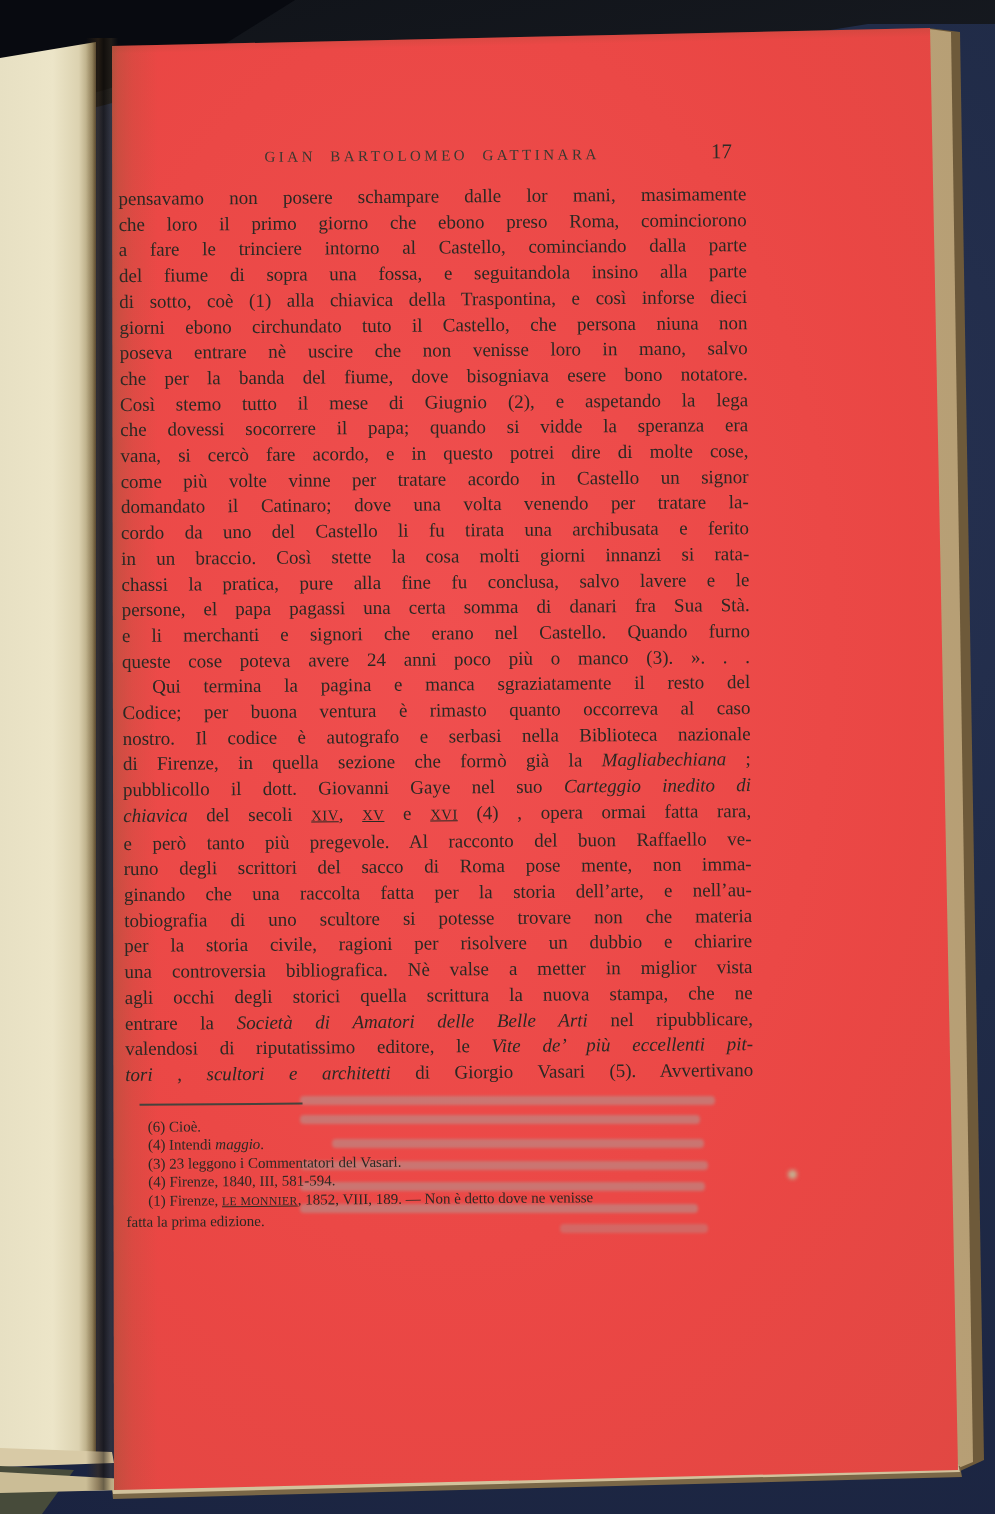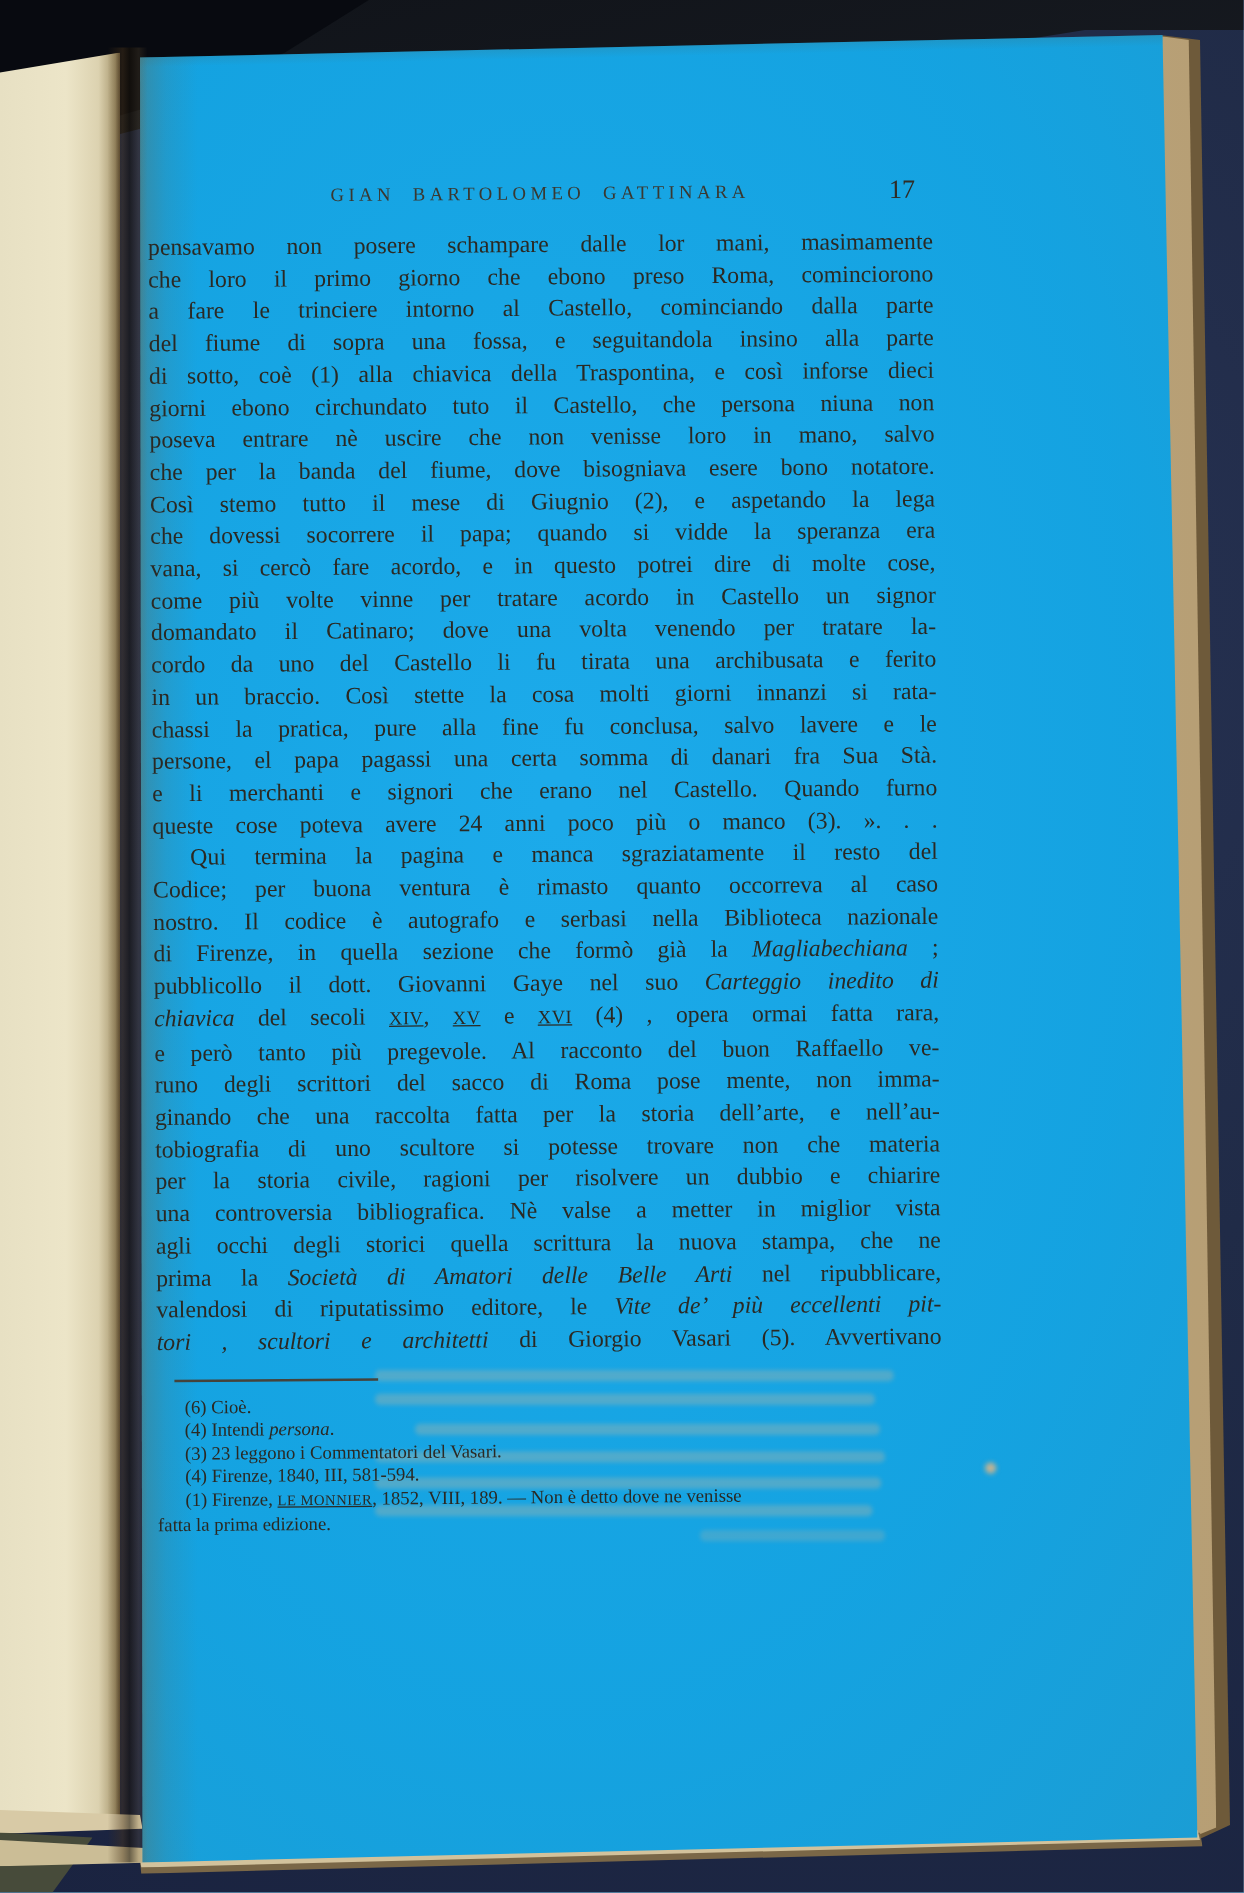--- a/index.html
+++ b/index.html
@@ -28,21 +28,21 @@
   .left-page{
     left:0;top:42px;width:96px;height:1420px;
     background:linear-gradient(to right,#e7e0c3 0%,#ece5c8 55%,#dcd2b0 82%,#a8986f 96%,#6b5a3c 100%);
     clip-path:polygon(0 16px,96px 0,96px 1420px,0 1420px);
   }
   .corner-bl-tan1{inset:0;background:#d8caa6;clip-path:polygon(0 1448px,112px 1452px,114px 1463px,0 1467px);}
   .corner-bl-dark{inset:0;background:#474b3a;clip-path:polygon(0 1466px,74px 1470px,42px 1514px,0 1514px);}
   .corner-bl-tan2{inset:0;background:#cbbd96;clip-path:polygon(0 1472px,126px 1479px,124px 1490px,0 1493px);}
   
   .page{
-    inset:0;background:#0ea5e9;
+    inset:0;background:#ef4444;
     clip-path:polygon(112px 46px,930px 28px,958px 1470px,114px 1490px);
   }
   .page .vignette{inset:0;background:radial-gradient(ellipse at 45% 42%,rgba(255,255,255,.06) 0%,rgba(140,118,70,.05) 60%,rgba(120,98,58,.13) 100%);}
   .page .top-shade{left:100px;top:24px;width:850px;height:30px;background:linear-gradient(to bottom,rgba(95,72,38,.45),rgba(95,72,38,0));transform:rotate(-1.2deg);transform-origin:0 0;}
   .page .gutter-inner{left:112px;top:40px;width:46px;height:1450px;background:linear-gradient(to right,rgba(118,92,52,.32),rgba(118,92,52,.12) 45%,rgba(118,92,52,0));}
   .page .stain{border-radius:50%;filter:blur(2px);}
   
   .ghost{height:9px;background:#9fb3ac;opacity:.42;filter:blur(1.6px);border-radius:4px;}
   
   .gutter{
@@ -130,28 +130,28 @@
         <div class="bline"><span>di Firenze, in quella sezione che formò già la </span><span class="it">Magliabechiana</span><span> ;</span></div>
         <div class="bline"><span>pubblicollo il dott. Giovanni Gaye nel suo </span><span class="it">Carteggio inedito di</span></div>
         <div class="bline"><span class="it">chiavica</span><span> del secoli </span><span class="sc">xiv</span><span>, </span><span class="sc">xv</span><span> e </span><span class="sc">xvi</span><span> (4) , opera ormai fatta rara,</span></div>
         <div class="bline"><span>e però tanto più pregevole. Al racconto del buon Raffaello ve-</span></div>
         <div class="bline"><span>runo degli scrittori del sacco di Roma pose mente, non imma-</span></div>
         <div class="bline"><span>ginando che una raccolta fatta per la storia dell’arte, e nell’au-</span></div>
         <div class="bline"><span>tobiografia di uno scultore si potesse trovare non che materia</span></div>
         <div class="bline"><span>per la storia civile, ragioni per risolvere un dubbio e chiarire</span></div>
         <div class="bline"><span>una controversia bibliografica. Nè valse a metter in miglior vista</span></div>
         <div class="bline"><span>agli occhi degli storici quella scrittura la nuova stampa, che ne</span></div>
-        <div class="bline"><span>prima la </span><span class="it">Società di Amatori delle Belle Arti</span><span> nel ripubblicare,</span></div>
+        <div class="bline"><span>entrare la </span><span class="it">Società di Amatori delle Belle Arti</span><span> nel ripubblicare,</span></div>
         <div class="bline"><span>valendosi di riputatissimo editore, le </span><span class="it">Vite de’ più eccellenti pit-</span></div>
         <div class="bline"><span class="it">tori , scultori e architetti</span><span> di Giorgio Vasari (5). Avvertivano</span></div>
       </div>
     <div class="fnsep"></div>
     <div class="footnotes" id="fn-root">
         <div class="fline ind"><span>(6) Cioè.</span></div>
-        <div class="fline ind"><span>(4) Intendi </span><span class="it">persona</span><span>.</span></div>
+        <div class="fline ind"><span>(4) Intendi </span><span class="it">maggio</span><span>.</span></div>
         <div class="fline ind"><span>(3) 23 leggono i Commentatori del Vasari.</span></div>
         <div class="fline ind"><span>(4) Firenze, 1840, III, 581-594.</span></div>
         <div class="fline ind"><span>(1) Firenze, </span><span class="sc">Le Monnier</span><span>, 1852, VIII, 189. — Non è detto dove ne venisse</span></div>
         <div class="fline"><span>fatta la prima edizione.</span></div>
       </div>
   </div>
 </div>
 
 <div class="abs gutter"></div>
 

